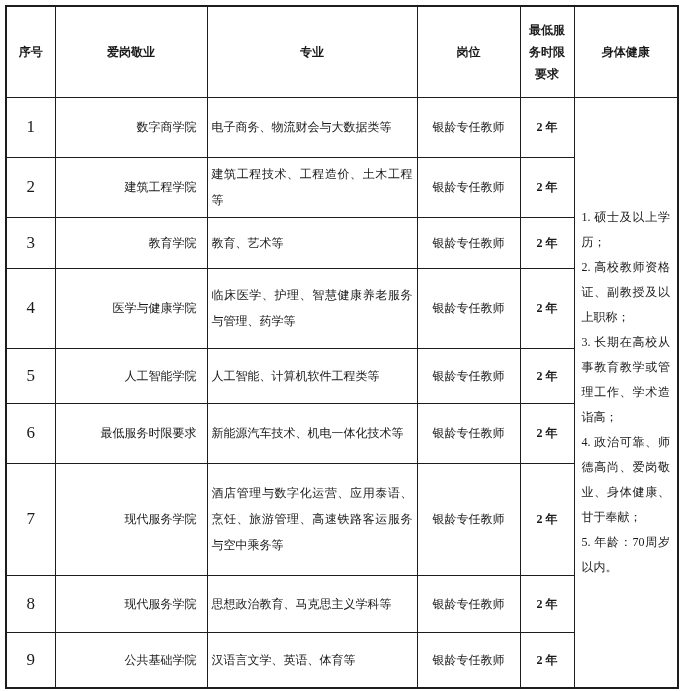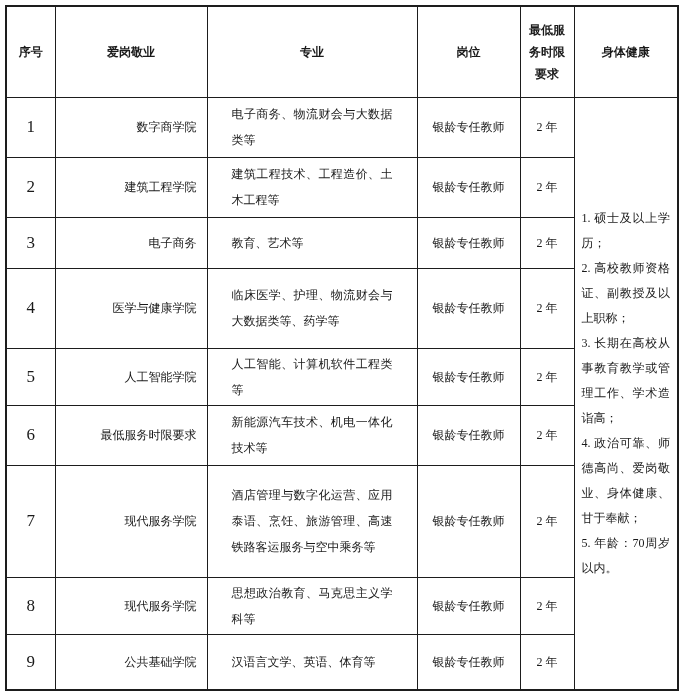--- a/index.html
+++ b/index.html
@@ -49,31 +49,32 @@
     text-align: center;
     font-size: 17px;
   }
   td.cell-unit {
     text-align: right;
     padding: 2px 10px;
   }
   td.cell-major {
     text-align: justify;
     text-align-last: left;
-    padding: 2px 24px;
+    padding: 2px 4px;
   }
   td.cell-post {
     text-align: center;
     padding: 2px 14px;
     margin-top: 33px;
   }
   td.cell-service {
     text-align: center;
     white-space: nowrap;
     padding: 2px 2px;
+    font-weight: bold;
   }
   td.cell-requirements {
     text-align: justify;
     text-align-last: left;
     white-space: pre-line;
     padding: 2px 7px;
     line-height: 25px;
     vertical-align: middle;
   }
   tr.hdr-row      { height: 91px; }
@@ -123,29 +124,29 @@
       </tr>
       <tr class="row-h-60">
         <td class="cell-no">2</td>
         <td class="cell-unit">建筑工程学院</td>
         <td class="cell-major">建筑工程技术、工程造价、土木工程等</td>
         <td class="cell-post">银龄专任教师</td>
         <td class="cell-service">2 年</td>
       </tr>
       <tr class="row-h-51">
         <td class="cell-no">3</td>
-        <td class="cell-unit">电子商务</td>
+        <td class="cell-unit">教育学院</td>
         <td class="cell-major">教育、艺术等</td>
         <td class="cell-post">银龄专任教师</td>
         <td class="cell-service">2 年</td>
       </tr>
       <tr class="row-h-80">
         <td class="cell-no">4</td>
         <td class="cell-unit">医学与健康学院</td>
-        <td class="cell-major">临床医学、护理、物流财会与大数据类等、药学等</td>
+        <td class="cell-major">临床医学、护理、智慧健康养老服务与管理、药学等</td>
         <td class="cell-post">银龄专任教师</td>
         <td class="cell-service">2 年</td>
       </tr>
       <tr class="row-h-55">
         <td class="cell-no">5</td>
         <td class="cell-unit">人工智能学院</td>
         <td class="cell-major">人工智能、计算机软件工程类等</td>
         <td class="cell-post">银龄专任教师</td>
         <td class="cell-service">2 年</td>
       </tr>

